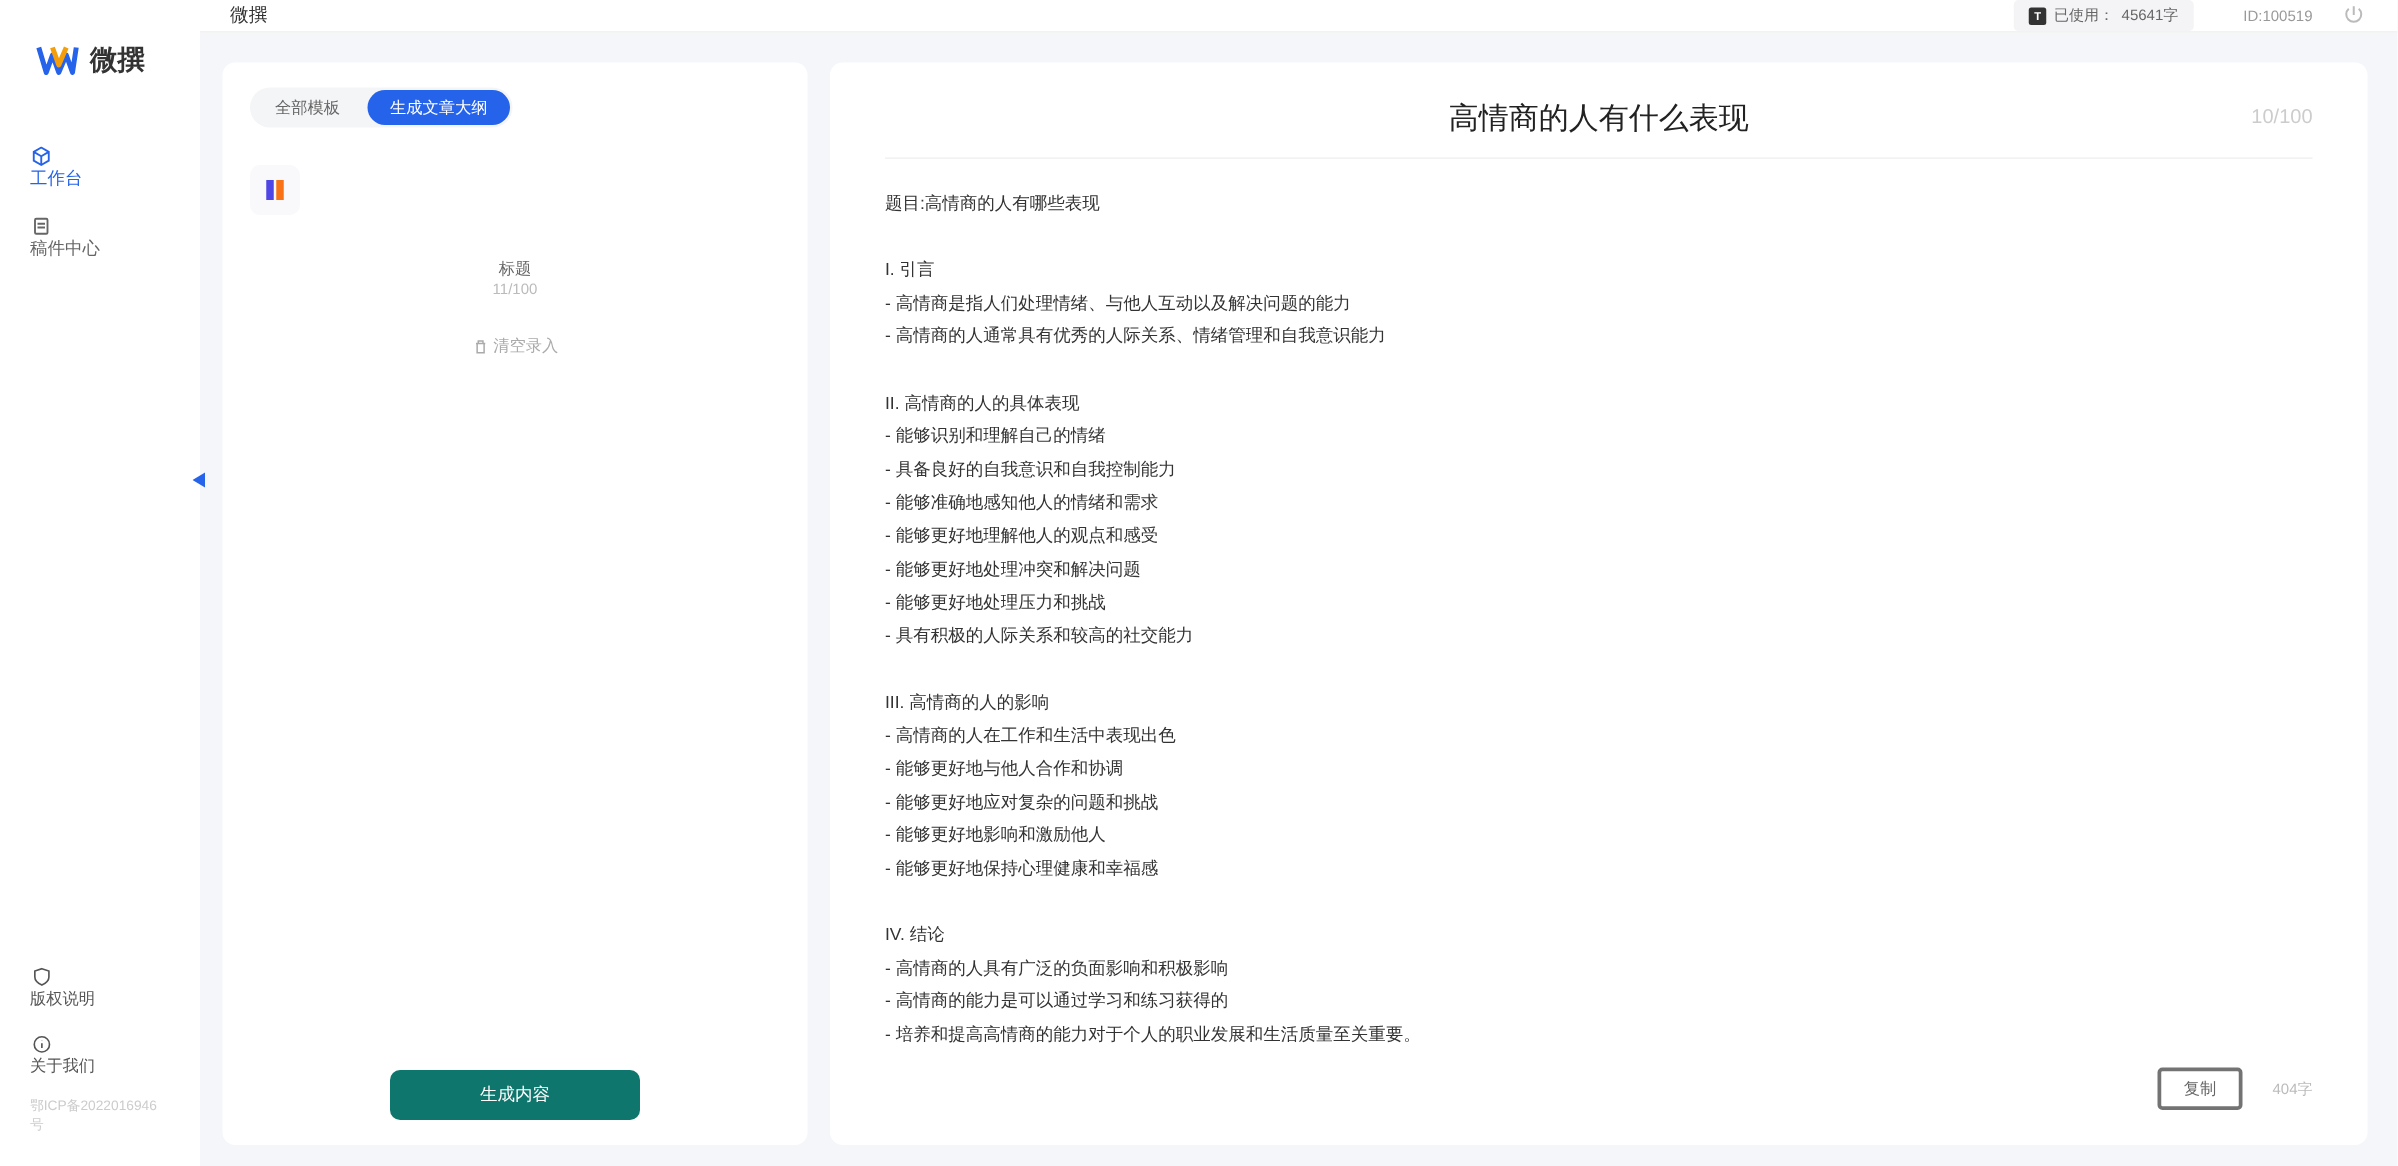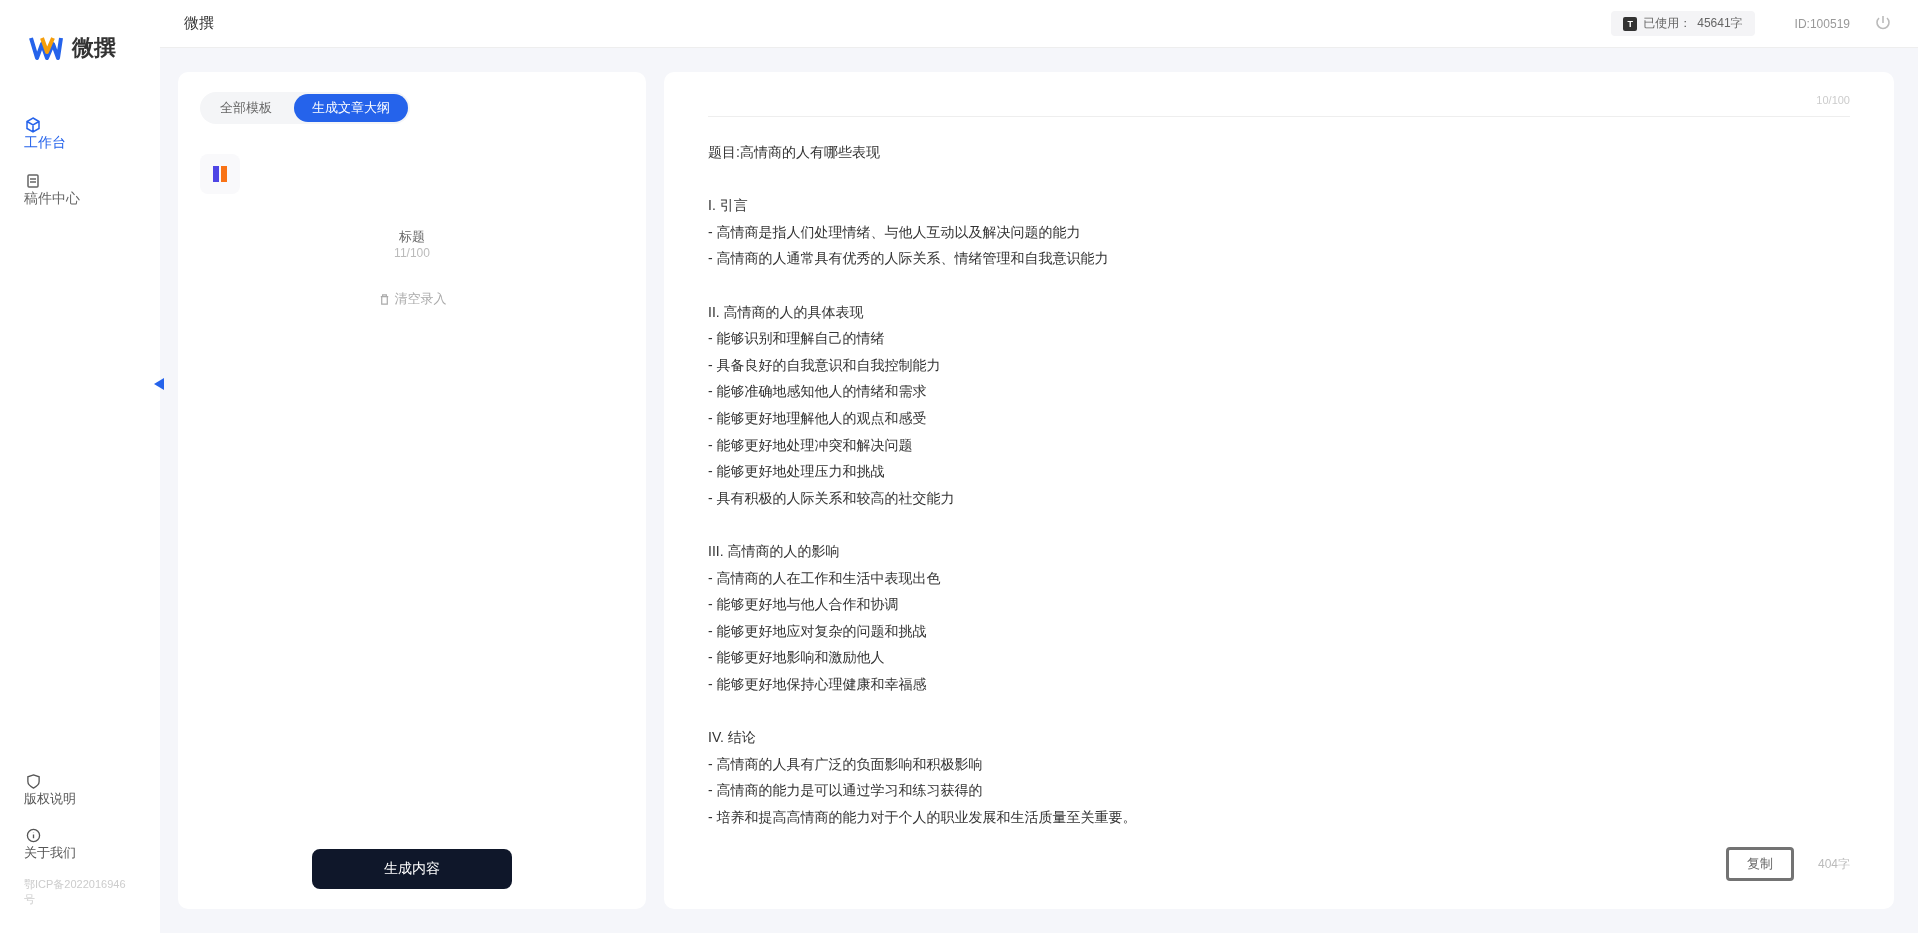--- a/index.html
+++ b/index.html
@@ -45,27 +45,27 @@
     
     .form-group { margin-top: 28px; }
     .form-label-row { display: flex; justify-content: space-between; align-items: center; margin-bottom: 8px; flex-direction: column; }
     .form-label { font-size: 13px; color: #666; }
     .char-count { font-size: 12px; color: #bbb; }
     .text-input { width: 100%; border: 1px solid #e4e5e9; border-radius: 6px; padding: 10px 12px; font-size: 13px; color: #333; outline: none; }
     
     .clear-link { text-align: left; margin-top: 22px; font-size: 13px; color: #aaa; cursor: pointer; display: flex; align-items: center; justify-content: center; gap: 4px; }
     
     .spacer { flex: 1; }
-    .generate-btn { width: 200px; margin: 0 auto; background: #0f172a; color: #fff; border: none; border-radius: 8px; padding: 11px 0; font-size: 14px; cursor: pointer; }
+    .generate-btn { width: 200px; margin: 0 auto; background: #0f766e; color: #fff; border: none; border-radius: 8px; padding: 11px 0; font-size: 14px; cursor: pointer; }
     
     
     .right-panel { flex: 1; background: #fff; border-radius: 10px; padding: 28px 44px; display: flex; flex-direction: column; }
     .output-title-row { position: relative; display: flex; align-items: center; justify-content: center; padding-bottom: 16px; border-bottom: 1px solid #eee; }
     .output-title { font-size: 24px; color: #222; font-weight: 500; text-align: center; font-family: "SimSun", serif; }
-    .output-count { position: absolute; right: 0; font-size: 11px; color: #ccc; }
+    .output-count { position: absolute; right: 0; font-size: 16px; color: #ccc; }
     .output-body { flex: 1; padding-top: 22px; font-size: 14px; color: #333; line-height: 1.9; white-space: pre-line; overflow: auto; }
     .output-footer { display: flex; justify-content: flex-end; align-items: center; gap: 24px; padding-top: 14px; }
     .copy-btn { border: 3px solid #737373; background: #fff; padding: 5px 18px; font-size: 13px; color: #666; border-radius: 4px; cursor: pointer; }
     .word-count { font-size: 12px; color: #bbb; }
   </style>
 </head>
 <body>
 
 <div class="app">
   <div class="sidebar">
@@ -163,20 +163,21 @@
               <path d="M3 4 H11 M5 4 V2 H9 V4 M4 4 V12 H10 V4"></path>
             </svg>
           <span>清空录入</span>
         </div>
         <div class="spacer"></div>
         <button class="generate-btn">生成内容</button>
       </div>
 
       <div class="right-panel">
         <div class="output-title-row">
+          <div class="output-title">高情商的人有什么表现</div>
           <div class="output-count">10/100</div>
         </div>
         <div class="output-body">题目:高情商的人有哪些表现
 
 I. 引言
 - 高情商是指人们处理情绪、与他人互动以及解决问题的能力
 - 高情商的人通常具有优秀的人际关系、情绪管理和自我意识能力
 
 II. 高情商的人的具体表现
 - 能够识别和理解自己的情绪

